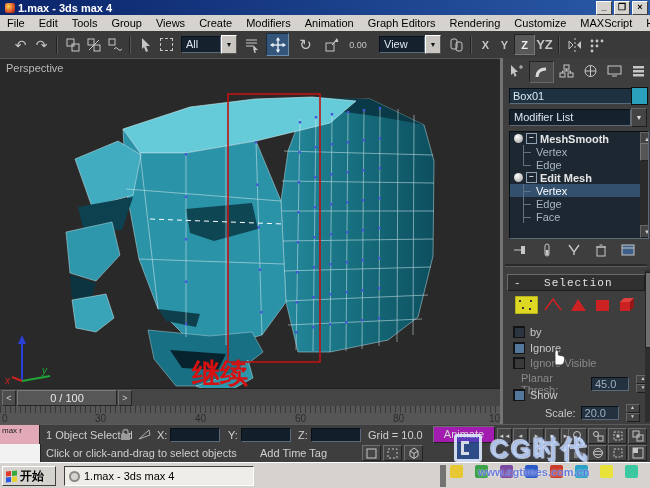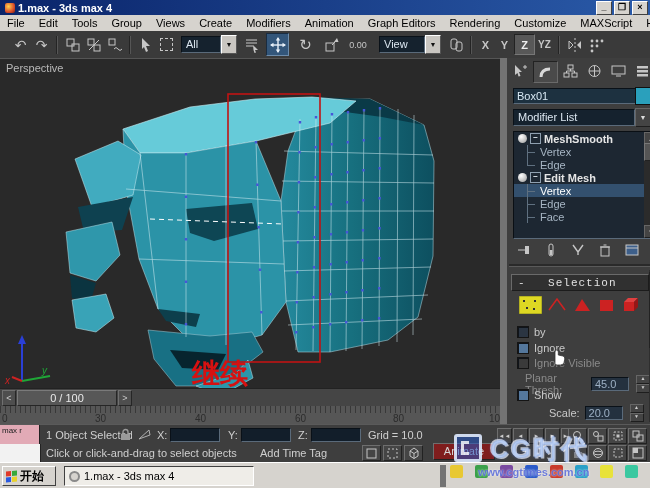--- a/index.html
+++ b/index.html
@@ -33,21 +33,21 @@
   .combo .arr{width:14px;height:17px;background:#c9c6c1;color:#111;font-size:7px;display:flex;
               align-items:center;justify-content:center;border:1px solid;border-color:#fff #555 #555 #fff}
   .axisbtn{width:19px;height:19px;font-size:11px;font-weight:bold}
   .snaptxt{font-size:9px;color:#c6c6c6;width:30px;text-align:center}
   .regbox{width:11px;height:11px;border:1px dashed #c6c6c6}
   
   #viewport{left:0;top:58px;width:500px;height:330px;background:#292929;overflow:hidden;
             border-top:1px solid #555}
   #vplabel{left:6px;top:3px;color:#b8b8b8;font-size:11px;font-weight:normal}
   
-  #cmdpanel{left:500px;top:58px;width:150px;height:366px;background:#3e3e3e;border-left:7px solid #737373;box-sizing:border-box}
+  #cmdpanel{left:500px;top:58px;width:150px;height:366px;background:#3e3e3e;border-left:3px solid #737373;box-sizing:border-box}
   #tabs{left:2px;top:3px;display:flex;gap:1px}
   .tab{width:23px;height:20px;display:flex;align-items:center;justify-content:center}
   .tab.sel{background:#4a4a4a;border:1px solid;border-color:#222 #6a6a6a #6a6a6a #222}
   #namefld{left:6px;top:30px;width:116px;height:14px;background:#1d3140;color:#d9e9f4;
            border:1px solid;border-color:#0a1118 #5a6a7a #5a6a7a #0a1118;padding:0 3px;line-height:14px}
   #colorswatch{left:128px;top:29px;width:15px;height:16px;background:#2aa0bc;border:1px solid #111}
   #modcombo{left:6px;top:52px;width:138px;height:15px;display:flex}
   #modcombo .fld{flex:1}
   #stacklist{left:6px;top:73px;width:138px;height:106px;background:#1d2732;border:1px solid;
              border-color:#0a0f14 #5a6a7a #5a6a7a #0a0f14;overflow:hidden}
@@ -98,21 +98,21 @@
   #ruler .ticks{position:absolute;left:0;top:0;width:500px;height:7px;
      background:repeating-linear-gradient(90deg,#383838 0px,#383838 1px,transparent 1px,transparent 5px)}
   #ruler span{position:absolute;top:7px;color:#2c2c2c;font-size:10px}
   
   #statusbar{left:0;top:424px;width:650px;height:38px;background:#3e3e3e;border-top:1px solid #5a5a5a}
   #listener-pink{left:0;top:0;width:40px;height:19px;background:#e2aab6;color:#222;font-size:8px;
                  padding:1px 2px;box-sizing:border-box;border-right:1px solid #222}
   #listener-white{left:0;top:19px;width:40px;height:19px;background:#f2f2f2;border-right:1px solid #222}
   .navyfld{background:#121e2a;border:1px solid;border-color:#0a1118 #5a6a7a #5a6a7a #0a1118;height:12px}
   .srowtxt{color:#cfcfcf;white-space:nowrap}
-  #animatebtn{left:433px;top:18px;width:60px;height:15px;background:#7f1d1d;border:1px solid;
+  #animatebtn{left:433px;top:1px;width:60px;height:15px;background:#a21caf;border:1px solid;
               border-color:#6e6e6e #222 #222 #6e6e6e;color:#d6d6d6;text-align:center;line-height:14px}
   .pbtn{width:13px;height:14px;background:#454545;border:1px solid;border-color:#6e6e6e #222 #222 #6e6e6e;
         color:#ccc;font-size:6px;display:flex;align-items:center;justify-content:center;flex:none}
   .navbtn{width:17px;height:14px;background:#454545;border:1px solid;border-color:#6e6e6e #222 #222 #6e6e6e;
         display:flex;align-items:center;justify-content:center;flex:none}
   
   #taskbar{left:0;top:462px;width:650px;height:26px;background:#d6d3ce;border-top:1px solid #fff;color:#000}
   #startbtn{left:2px;top:3px;width:54px;height:20px;background:#d6d3ce;border:1px solid;
             border-color:#fff #404040 #404040 #fff;display:flex;align-items:center;gap:3px;padding:8px 3px;
             box-sizing:border-box;font-weight:bold;font-size:12px}
@@ -245,21 +245,21 @@
   <div class="tbtn">
     <svg width="16" height="16">
         <rect x="3" y="2" width="6" height="10" rx="2" fill="none" stroke="#c6c6c6"></rect>
         <rect x="8" y="5" width="6" height="9" rx="2" fill="none" stroke="#c6c6c6"></rect>
       </svg>
   </div>
   <div class="tsep"></div>
   <div class="tbtn axisbtn">X</div>
   <div class="tbtn axisbtn">Y</div>
   <div class="tbtn axisbtn pressed">Z</div>
-  <div class="tbtn axisbtn" style="font-size:10px">YZ</div>
+  <div class="tbtn axisbtn" style="font-size:13px">YZ</div>
   <div class="tsep"></div>
   <div class="tbtn">
     <svg width="16" height="16">
         <line x1="8" y1="1" x2="8" y2="15" stroke="#c6c6c6" stroke-dasharray="2 2"></line>
         <polygon points="2,4 6,8 2,12" fill="none" stroke="#c6c6c6"></polygon>
         <polygon points="14,4 10,8 14,12" fill="#c6c6c6"></polygon>
       </svg>
   </div>
   <div class="tbtn">
     <svg width="16" height="16">

